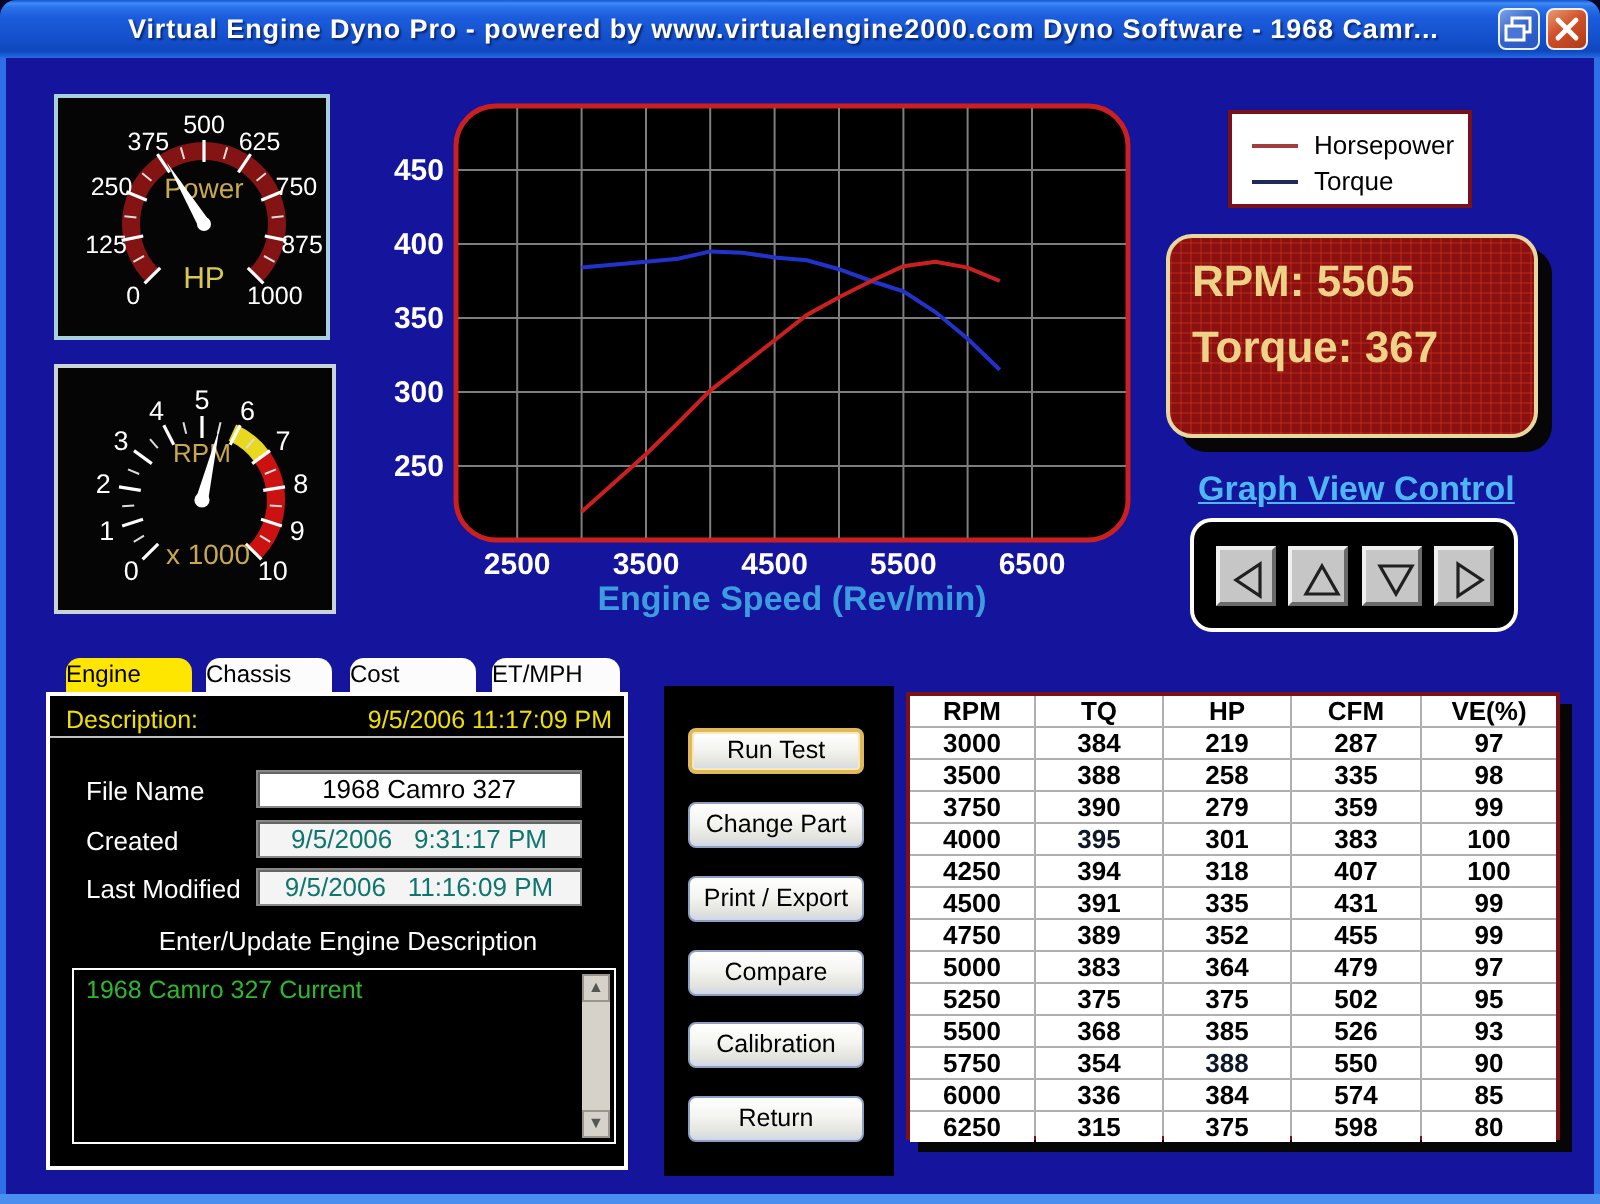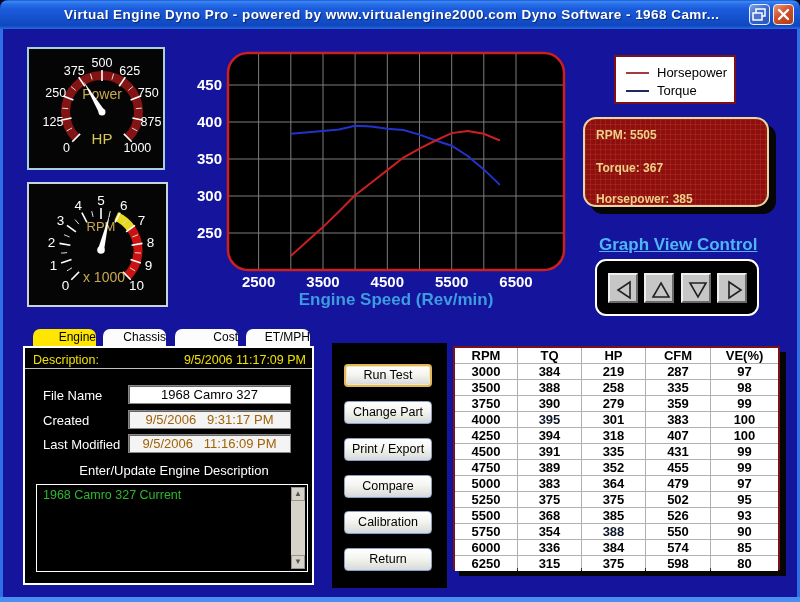--- a/index.html
+++ b/index.html
@@ -17,43 +17,43 @@
 .frame-r { left:797px; top:29px; width:3px; height:573px; background:#2e6fe8; }
 .frame-b { left:0; top:597px; width:800px; height:5px; background:#4a8ef0; }
 .gaugebox { background:#050505; }
 #pgauge { left:27px; top:47px; width:138px; height:123px; border:2px solid #a8d0dc; }
 #rgauge { left:27px; top:182px; width:141px; height:125px; border:2px solid #c8d4d8; }
 #chart { left:185px; top:40px; width:400px; height:278px; }
 #legend { left:614px; top:55px; width:122px; height:49px; background:#ffffff; border:2px solid #7a1018; font-size:13px; color:#000; }
 .legrow { position:absolute; left:10px; width:108px; height:16px; }
 .legline { position:absolute; left:0; top:7px; width:23px; height:2px; }
 .legtxt { position:absolute; left:31px; top:0; }
-#redpanel { left:583px; top:117px; width:186px; height:90px; border:2px solid #e8d8a0; border-radius:13px;
+#redpanel { left:583px; top:117px; width:186px; height:102px; border:2px solid #e8d8a0; border-radius:13px;
   background-color:#8b1010;
   background-image:repeating-linear-gradient(0deg, rgba(210,55,35,0.32) 0 1px, transparent 1px 5px),
                    repeating-linear-gradient(90deg, rgba(210,55,35,0.32) 0 1px, transparent 1px 5px);
-  box-shadow:7px 7px 0 0 #060606; color:#ecd388; font-weight:bold; font-size:12px; }
+  box-shadow:7px 7px 0 0 #060606; color:#ecd388; font-weight:bold; font-size:22px; }
 .rp { position:absolute; left:11px; white-space:nowrap; }
 #gvc { left:599px; top:235px; width:170px; color:#4fb6f4; font-size:17px; font-weight:bold; text-decoration:underline; }
 #ctrlpanel { left:595px; top:259px; width:164px; height:57px; background:#000; border:2px solid #ffffff; border-radius:11px; }
 .abtn { position:absolute; top:12px; width:30px; height:30px; background:#c6c6c6;
   border-top:2px solid #efefef; border-left:2px solid #efefef; border-bottom:2px solid #6a6a6a; border-right:2px solid #6a6a6a; }
-.tab { top:329px; height:17px; border-radius:7px 7px 0 0; color:#000; font-size:12px; text-align:right; line-height:17px; background:#fcfcfc; }
+.tab { top:329px; height:17px; border-radius:7px 7px 0 0; color:#000; font-size:12px; text-align:left; line-height:17px; background:#fcfcfc; }
 #tab1 { left:33px; width:63px; background:#ffe600; }
 #tab2 { left:103px; width:63px; }
 #tab3 { left:175px; width:63px; }
 #tab4 { left:246px; width:64px; }
 #leftpanel { left:23px; top:346px; width:291px; height:239px; background:#000; border:2px solid #ffffff; color:#fff; }
 #desc { position:absolute; left:8px; top:5px; color:#f0e000; font-size:12.5px; }
 #descdate { position:absolute; right:6px; top:5px; color:#f0e000; font-size:12.5px; }
 #divline { position:absolute; left:0; top:20px; width:100%; height:1px; background:#c0c0c0; }
 .flabel { position:absolute; left:18px; color:#fff; font-size:13px; }
 .finput { position:absolute; left:103px; width:163px; height:19px; font-size:13px; text-align:center; line-height:17px;
   background:#fff; color:#000; border:1px solid #888; box-shadow:inset 1px 1px 0 #666; }
-.fgray { background:#f4f4f4; color:#a16207; }
+.fgray { background:#f4f4f4; color:#0f766e; }
 #eude { position:absolute; left:0; top:115px; width:100%; text-align:center; font-size:13px; color:#fff;padding-left:11px; }
 #descbox { position:absolute; left:11px; top:136px; width:272px; height:88px; background:#000; border:1px solid #fff; }
 #greentext { position:absolute; left:6px; top:3px; color:#2eb82e; font-size:12.5px; }
 #sbar { position:absolute; right:2px; top:2px; width:14px; height:82px; background:#d6d2ca; }
 .sarr { position:absolute; left:0; width:14px; height:14px; background:#d6d2ca; border:1px solid #9a968e; color:#555; font-size:8px; text-align:center; line-height:12px; }
 #midpanel { left:332px; top:343px; width:115px; height:245px; background:#000; }
 .xpbtn { position:absolute; left:12px; width:88px; height:23px; border-radius:4px;
   background:linear-gradient(180deg,#ffffff 0%,#f4f4f0 45%,#e4e4de 80%,#cfd7e8 100%);
   border:1px solid #8e9fc2; color:#000; font-size:12.5px; text-align:center; line-height:21px; }
 #b1 { border:2px solid #e0b85c; line-height:19px; box-shadow:0 0 0 1px #f8e8b8 inset; }
@@ -199,21 +199,20 @@
       </div>
     <div class="legrow" style="top:26px">
         <div class="legline" style="background:#20295e"></div>
         <div class="legtxt">Torque</div>
       </div>
   </div>
 
   <div id="redpanel" class="abs">
     <div class="rp" style="top:9px">RPM: 5505</div>
     <div class="rp" style="top:42px">Torque: 367</div>
-    <div class="rp" style="top:73px">Horsepower: 385</div>
   </div>
 
   <div id="gvc" class="abs">Graph View Control</div>
   <div id="ctrlpanel" class="abs">
     <div class="abtn" style="left:11px"><svg width="30" height="30">
           <polygon points="20,7 20,23 8,15" fill="none" stroke="#202020" stroke-width="1.6"></polygon>
         </svg></div>
     <div class="abtn" style="left:47px"><svg width="30" height="30">
           <polygon points="15,8 23,22 7,22" fill="none" stroke="#202020" stroke-width="1.6"></polygon>
         </svg></div>

